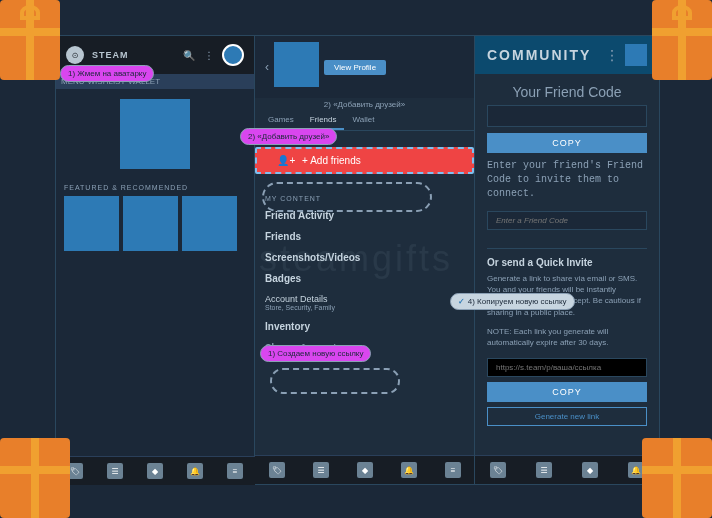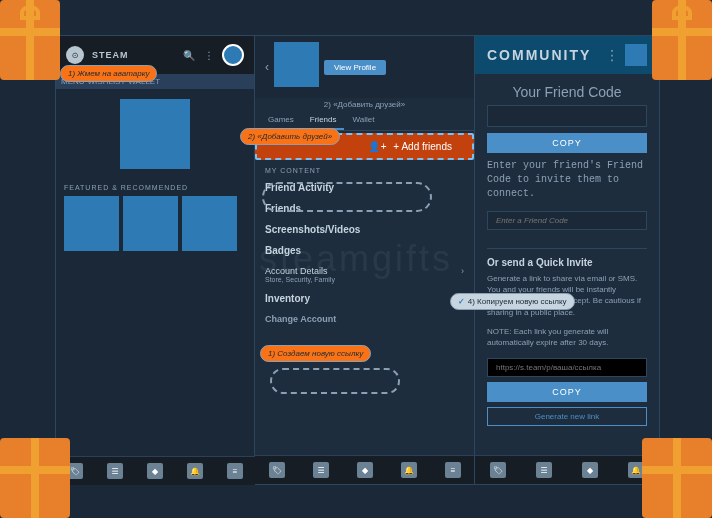--- a/index.html
+++ b/index.html
@@ -194,29 +194,29 @@
       padding: 4px 8px;
       cursor: pointer;
     }
 
     .middle-tab.active {
       color: #c6d4df;
       border-bottom: 2px solid #4a8fc7;
     }
 
     .add-friends-btn {
-      background: #c2410c;
+      background: #ef4444;
       color: #fff;
       font-size: 10px;
       padding: 6px 20px;
       border-radius: 2px;
-      margin: 2px auto;
+      margin: 16px auto;
       display: block;
       cursor: pointer;
-      text-align: right;
+      text-align: left;
       border: 2px dashed #7fbfef;
     }
 
     .my-content-label {
       color: #8ba0b5;
       font-size: 7px;
       letter-spacing: 1px;
       padding: 5px 10px 3px;
     }
 
@@ -408,29 +408,28 @@
       background: #171d25;
       display: flex;
       justify-content: space-around;
       padding: 6px 0;
       border-top: 1px solid #2a3f5a;
     }
 
     
     .annotation {
       position: absolute;
-      background: #f97316;
+      background: #d946ef;
       color: #1b2838;
       font-size: 8px;
       padding: 3px 7px;
       border-radius: 10px;
       white-space: nowrap;
       z-index: 20;
       border: 1px solid #8ba0b5;
-      font-style: italic;
     }
 
     .annotation-1 {
       top: 65px; left: 60px;
     }
 
     .annotation-2 {
       top: 128px; left: 240px;
     }
 

